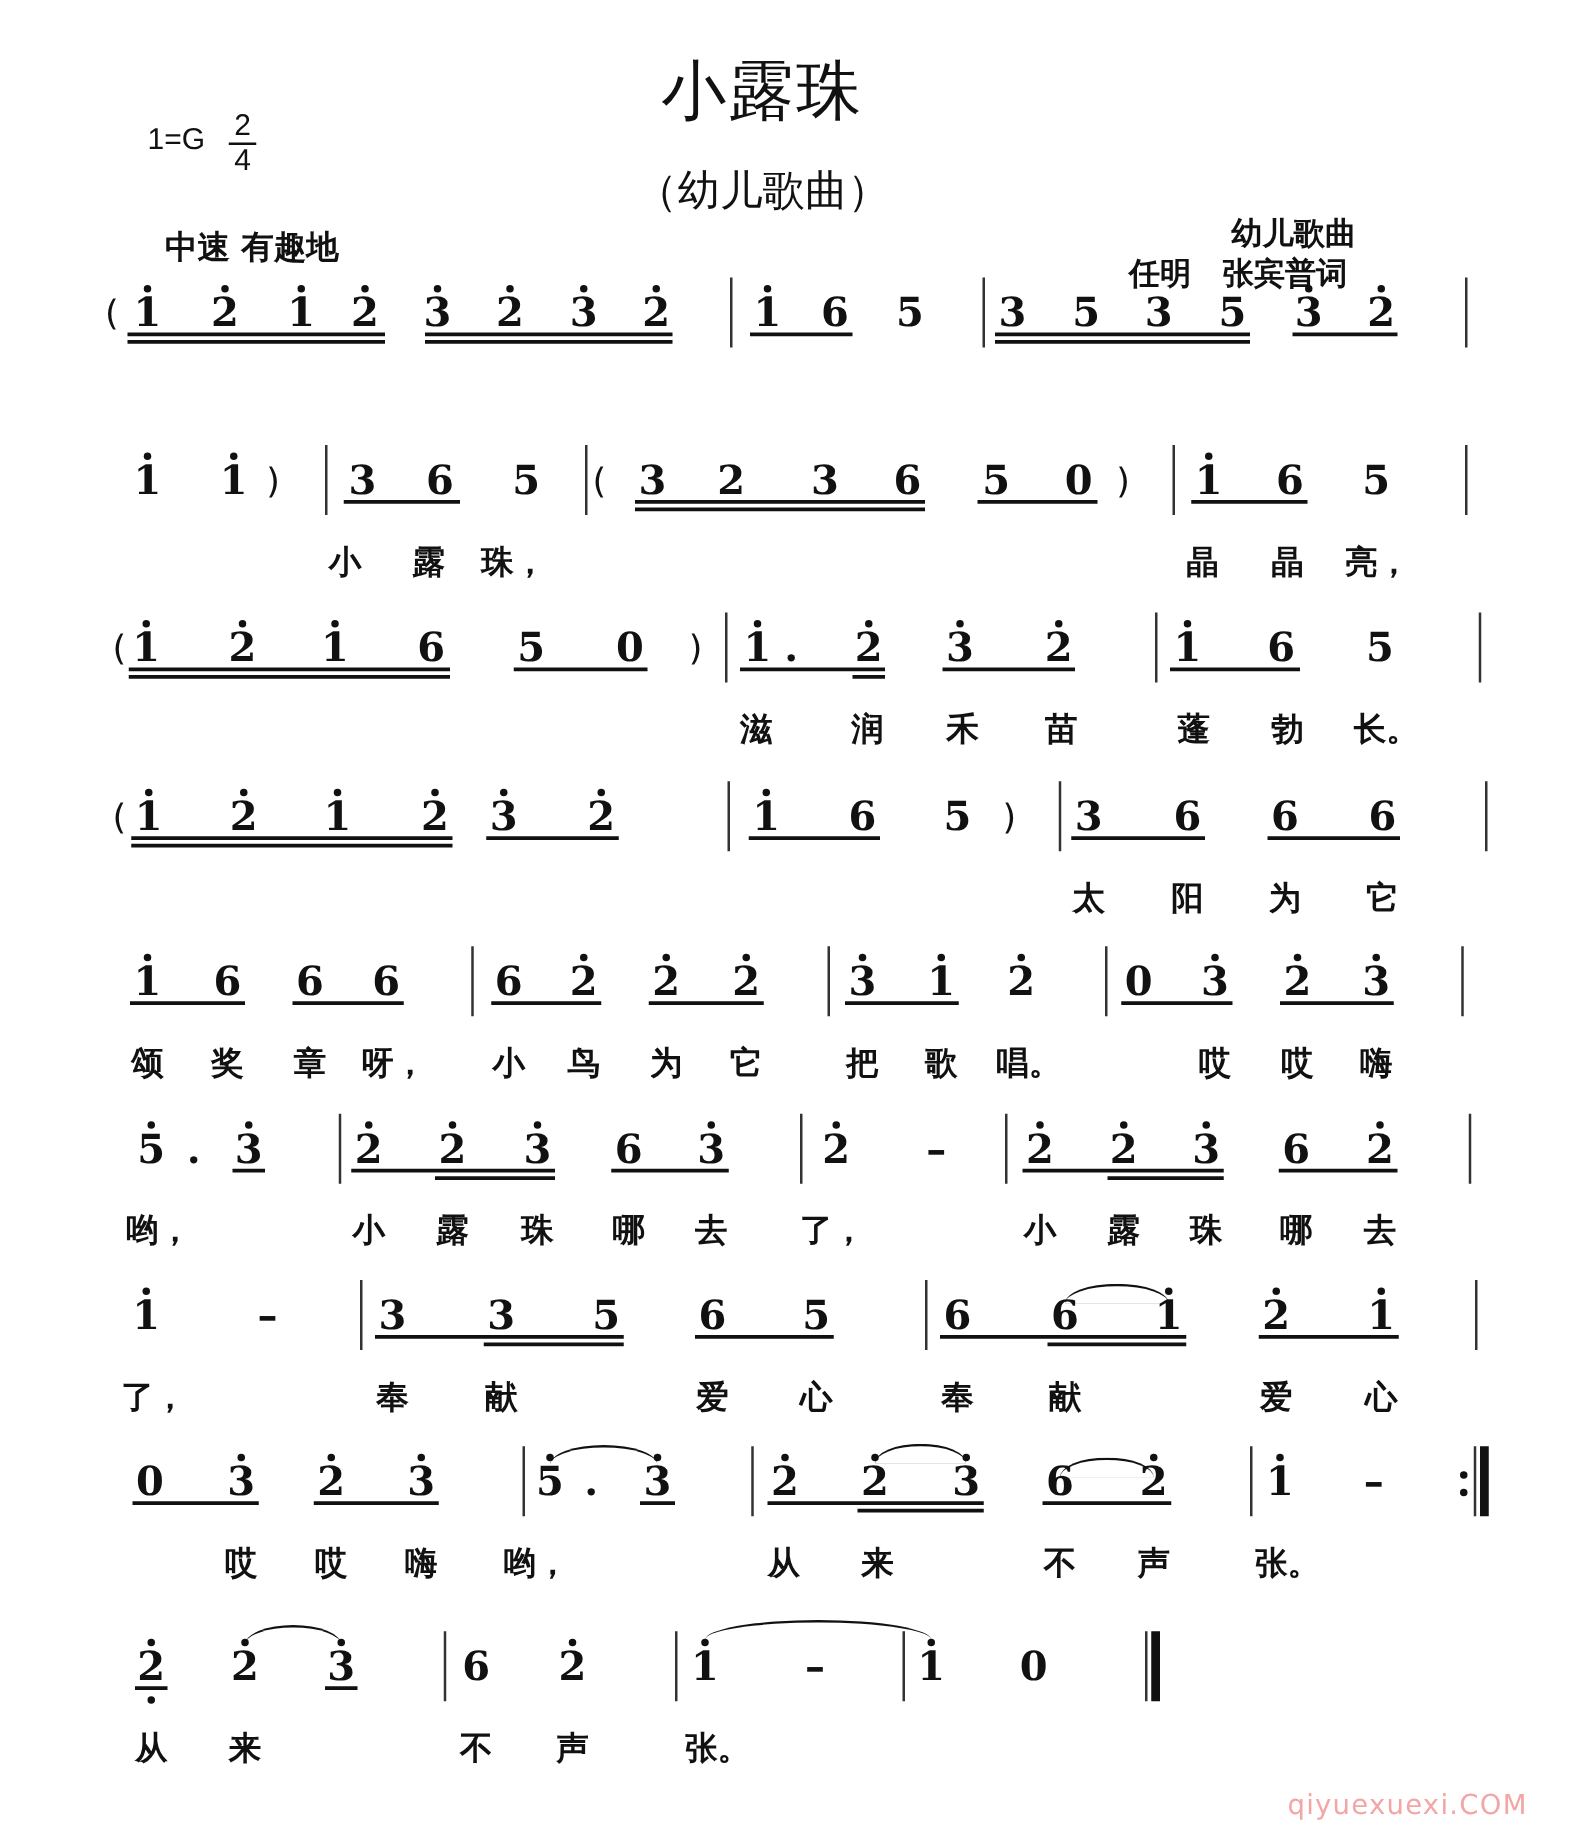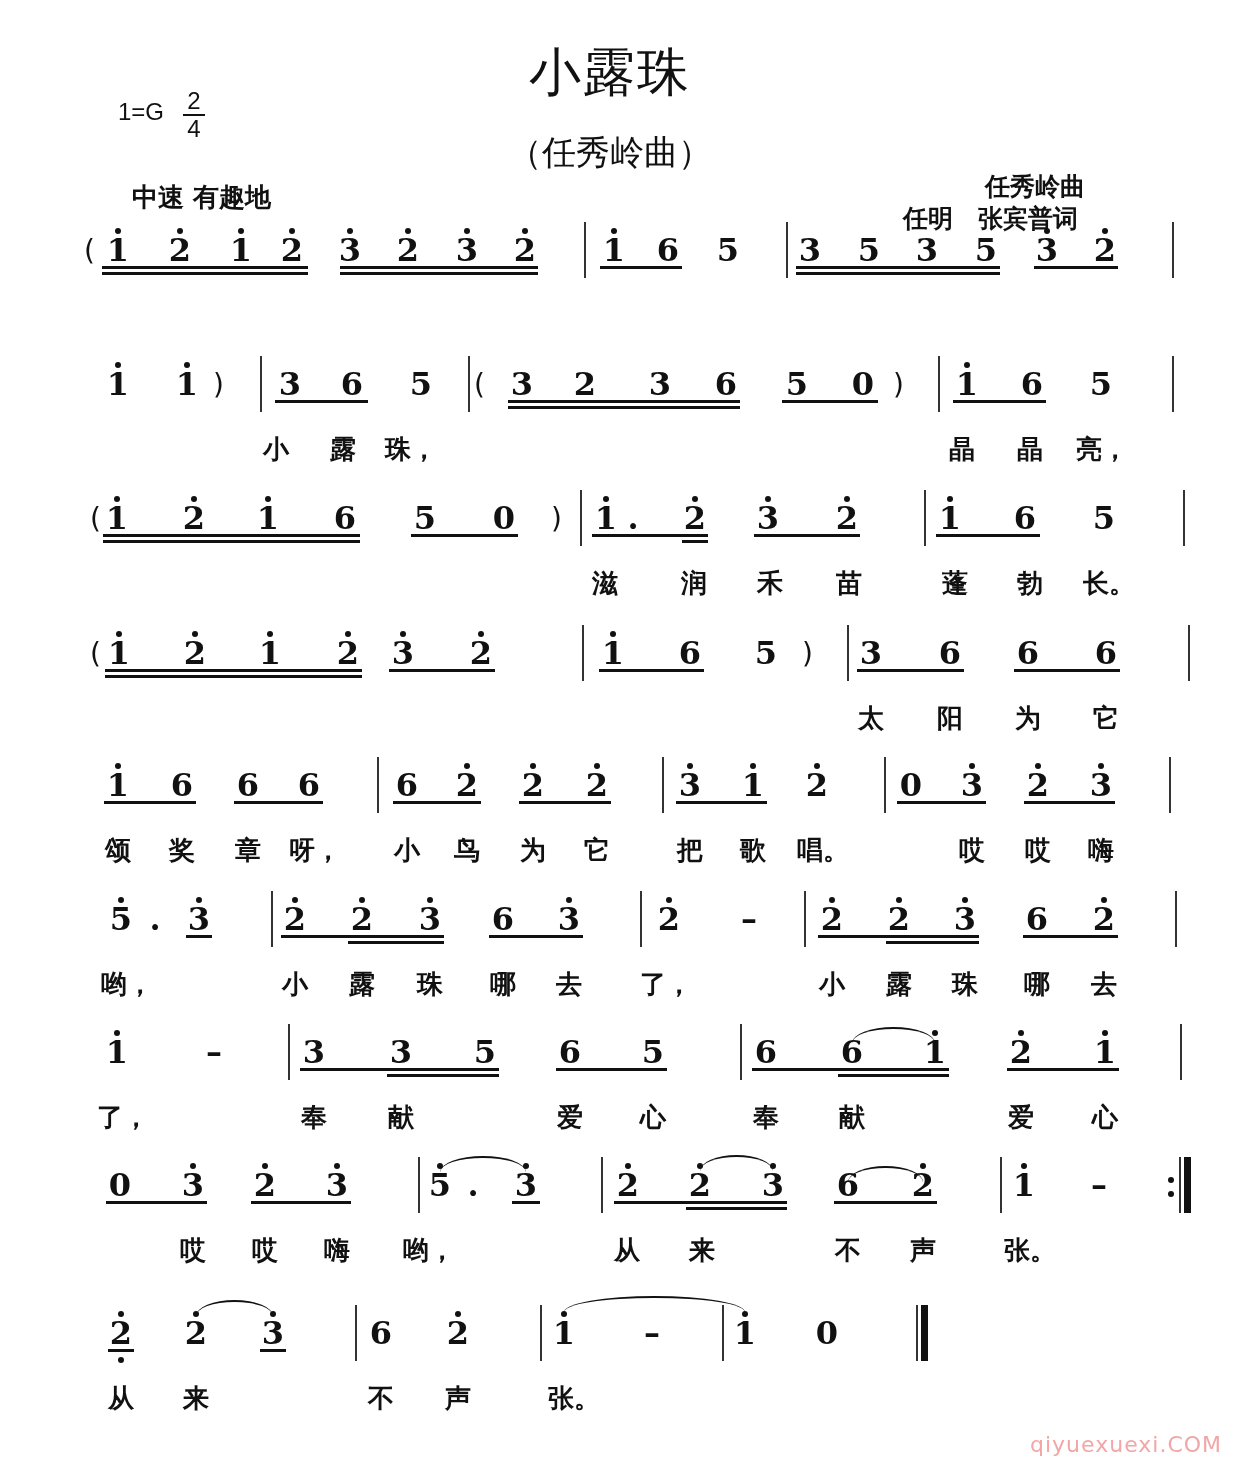--- a/index.html
+++ b/index.html
@@ -22,28 +22,28 @@
   .lyric { position:absolute; width:40px; margin-left:-20px; text-align:center; font-size:26px; font-weight:bold; font-family:"DejaVu Sans", sans-serif; }
   .slur { position:absolute; border-top:2.5px solid #111; border-radius:50% 50% 0 0 / 100% 100% 0 0; height:14px; }
   .repeat-dots { position:absolute; width:6px; }
   .repeat-dots span { display:block; width:6px; height:6px; border-radius:3px; background:#111; margin-bottom:8px; }
   .watermark { left:1030px; top:1432px; font-size:22px; color:#f2a6a6; font-family:"DejaVu Sans", sans-serif; letter-spacing:1px; }
 </style>
 </head>
 <body>
 
 <div class="abs title">小露珠</div>
-<div class="abs subtitle">（任秀岭曲）</div>
+<div class="abs subtitle">（幼儿歌曲）</div>
 <div class="abs key">1=G</div>
 <div class="abs frac">
   <div class="num">2</div>
   <div>4</div>
 </div>
 <div class="abs tempo">中速 有趣地</div>
-<div class="abs credit" style="left:985px; top:170px;">任秀岭曲</div>
+<div class="abs credit" style="left:985px; top:170px;">幼儿歌曲</div>
 <div class="abs credit" style="left:903px; top:202px;">任明　张宾普词</div>
 
 <div id="score">
     <div class="note" style="left: 118px; top: 230px;">1</div>
     <div class="dot-hi" style="left: 115px; top: 228px;"></div>
     <div class="note" style="left: 180px; top: 230px;">2</div>
     <div class="dot-hi" style="left: 177px; top: 228px;"></div>
     <div class="note" style="left: 241px; top: 230px;">1</div>
     <div class="dot-hi" style="left: 238px; top: 228px;"></div>
     <div class="note" style="left: 292px; top: 230px;">2</div>

